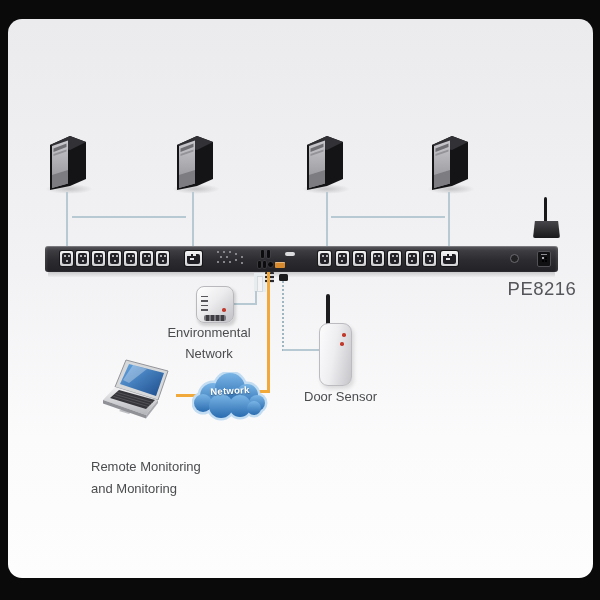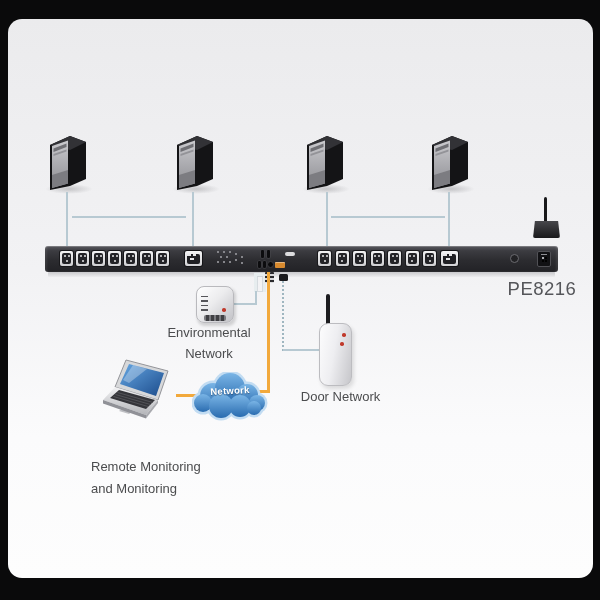--- a/index.html
+++ b/index.html
@@ -327,21 +327,21 @@
   <div class="lbl center" style="left:134px;top:322px;width:150px;">
     <div>Environmental</div>
     <div>Network</div>
   </div>
 
   <div id="door-antenna"></div>
   <div id="door-body">
     <div class="door-led" style="left:22px;top:9px;"></div>
     <div class="door-led" style="left:20px;top:18px;"></div>
   </div>
-  <div class="lbl center" style="left:288px;top:386px;width:105px;">Door Network</div>
+  <div class="lbl center" style="left:288px;top:386px;width:105px;">Door Sensor</div>
 
   <div class="abs" style="left:103px;top:359px;">
     <svg width="78" height="64" viewBox="0 0 78 64">
       <polygon points="23,1 65,12 55,41 12,28" fill="#d7d8da" stroke="#94959a" stroke-width="1"></polygon>
       <polygon points="26,5 61,14 53,37 17,25" fill="url(#gradScreen)"></polygon>
       <polygon points="30,6 44,10 26,24 20,21" fill="rgba(255,255,255,.3)"></polygon>
       <polygon points="12,28 55,41 43,56 0,41" fill="url(#gradDeck)"></polygon>
       <polygon points="16,31 52,41 43,50 7,39" fill="#35353a"></polygon>
       <polyline points="14.5,33.5 50,43.5" fill="none" stroke="#5b5b60" stroke-width=".8"></polyline>
       <polyline points="12.5,35.5 47.5,45.5" fill="none" stroke="#5b5b60" stroke-width=".8"></polyline>

